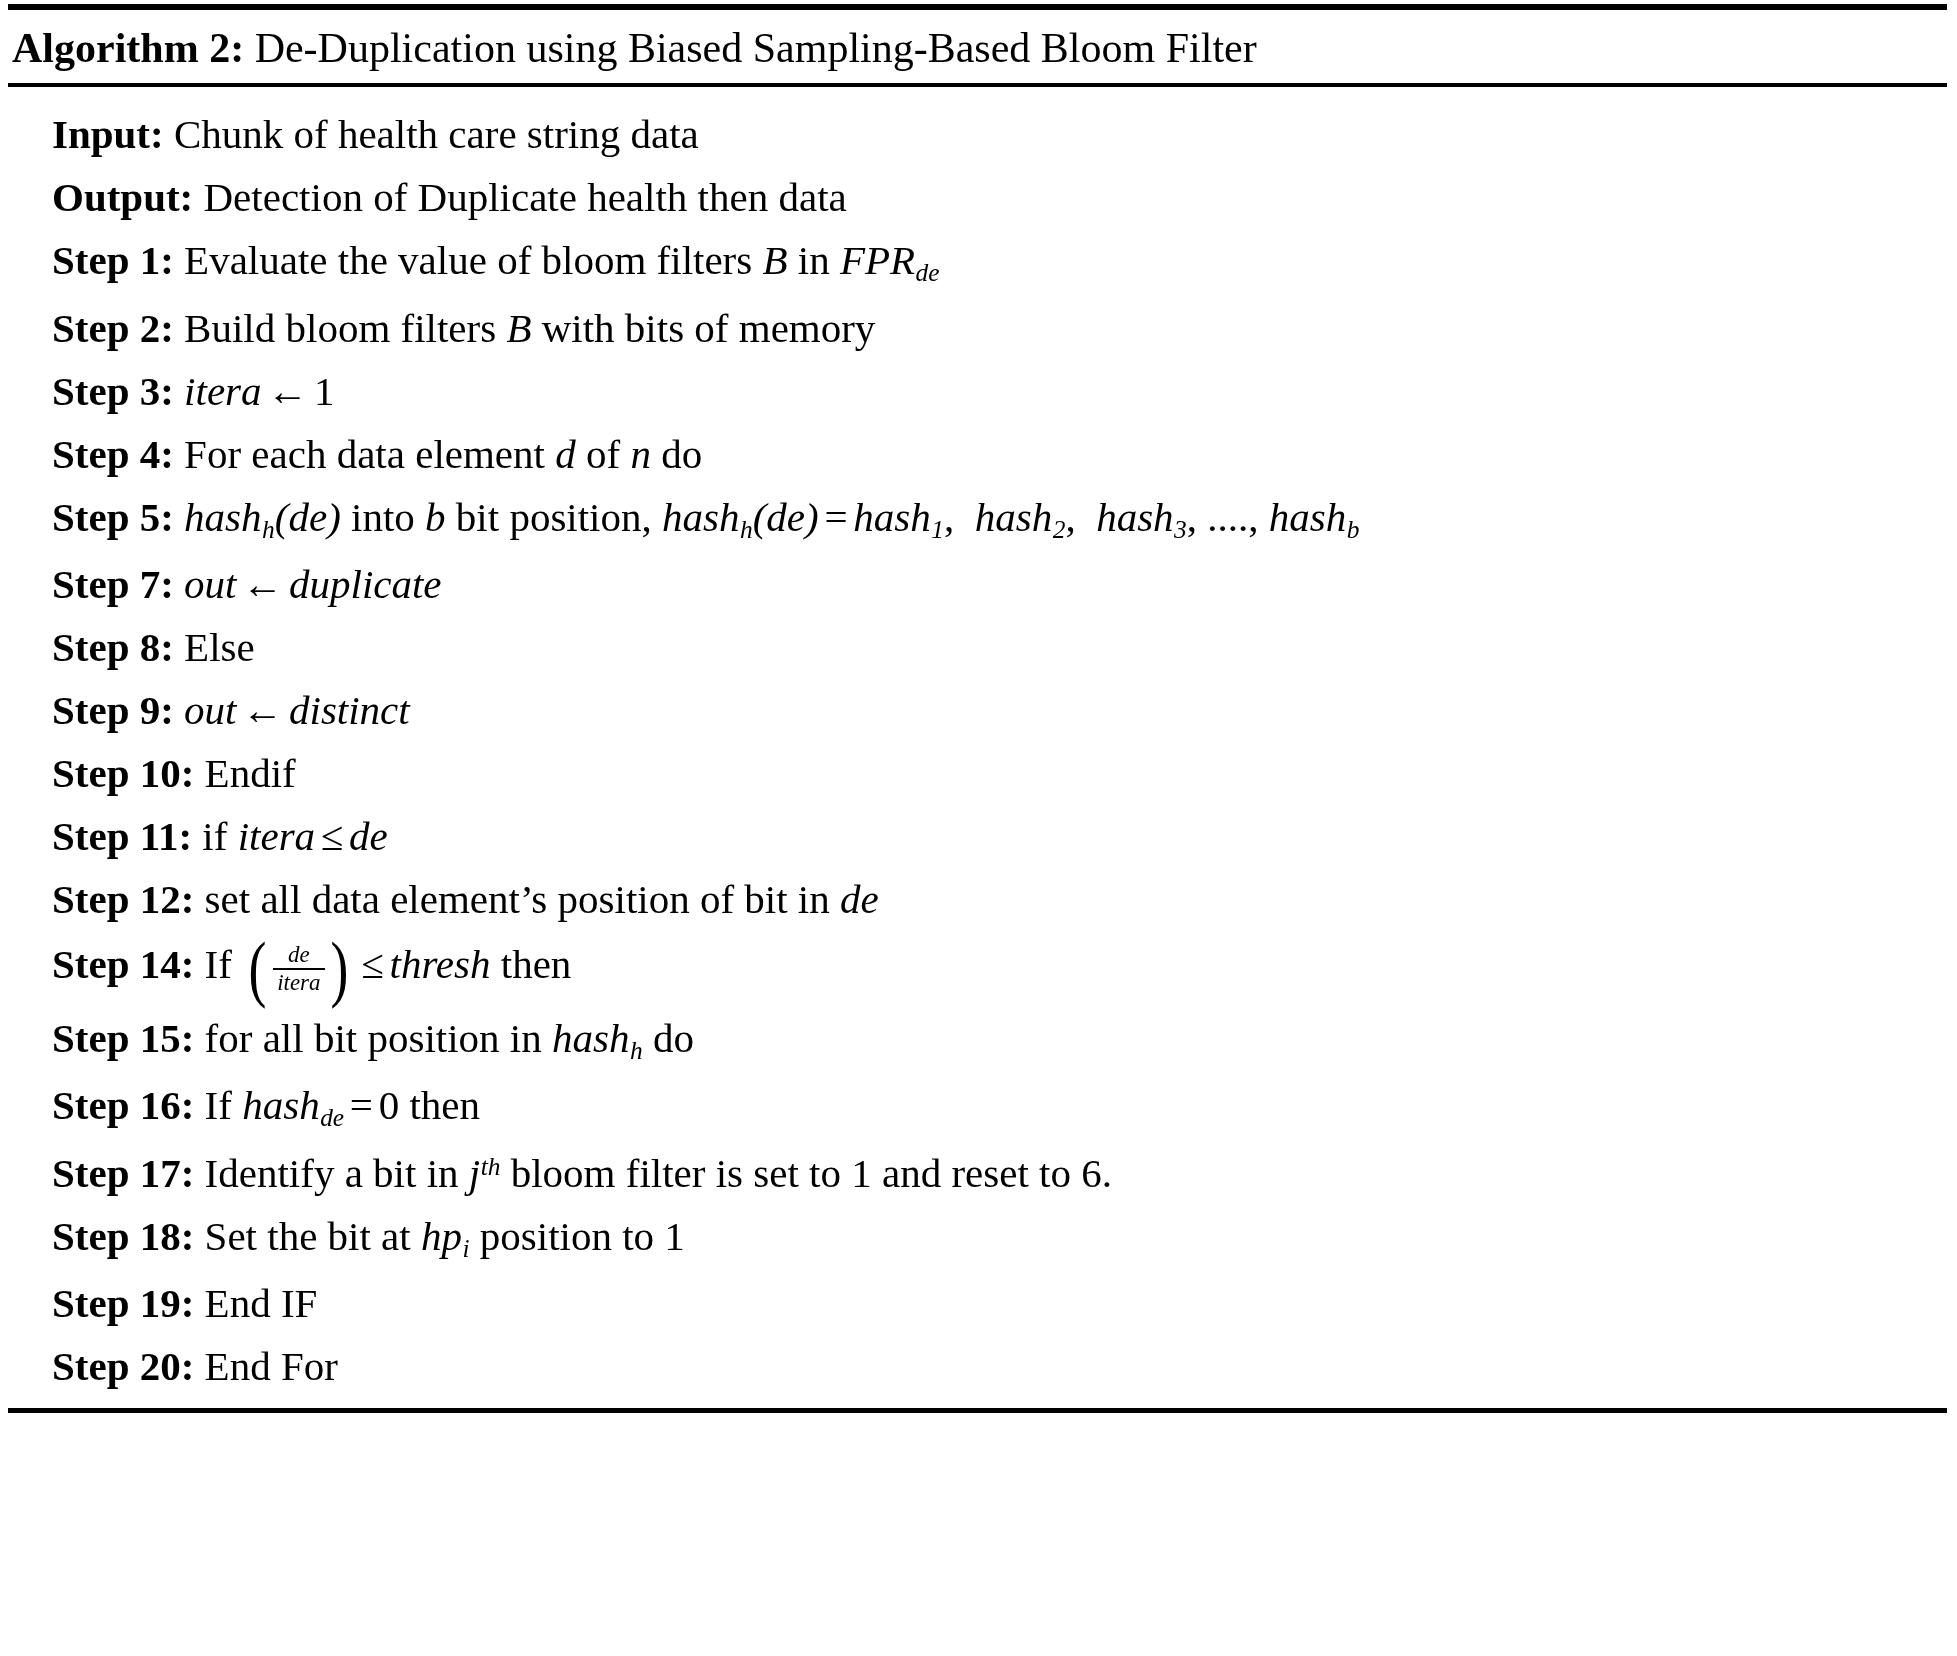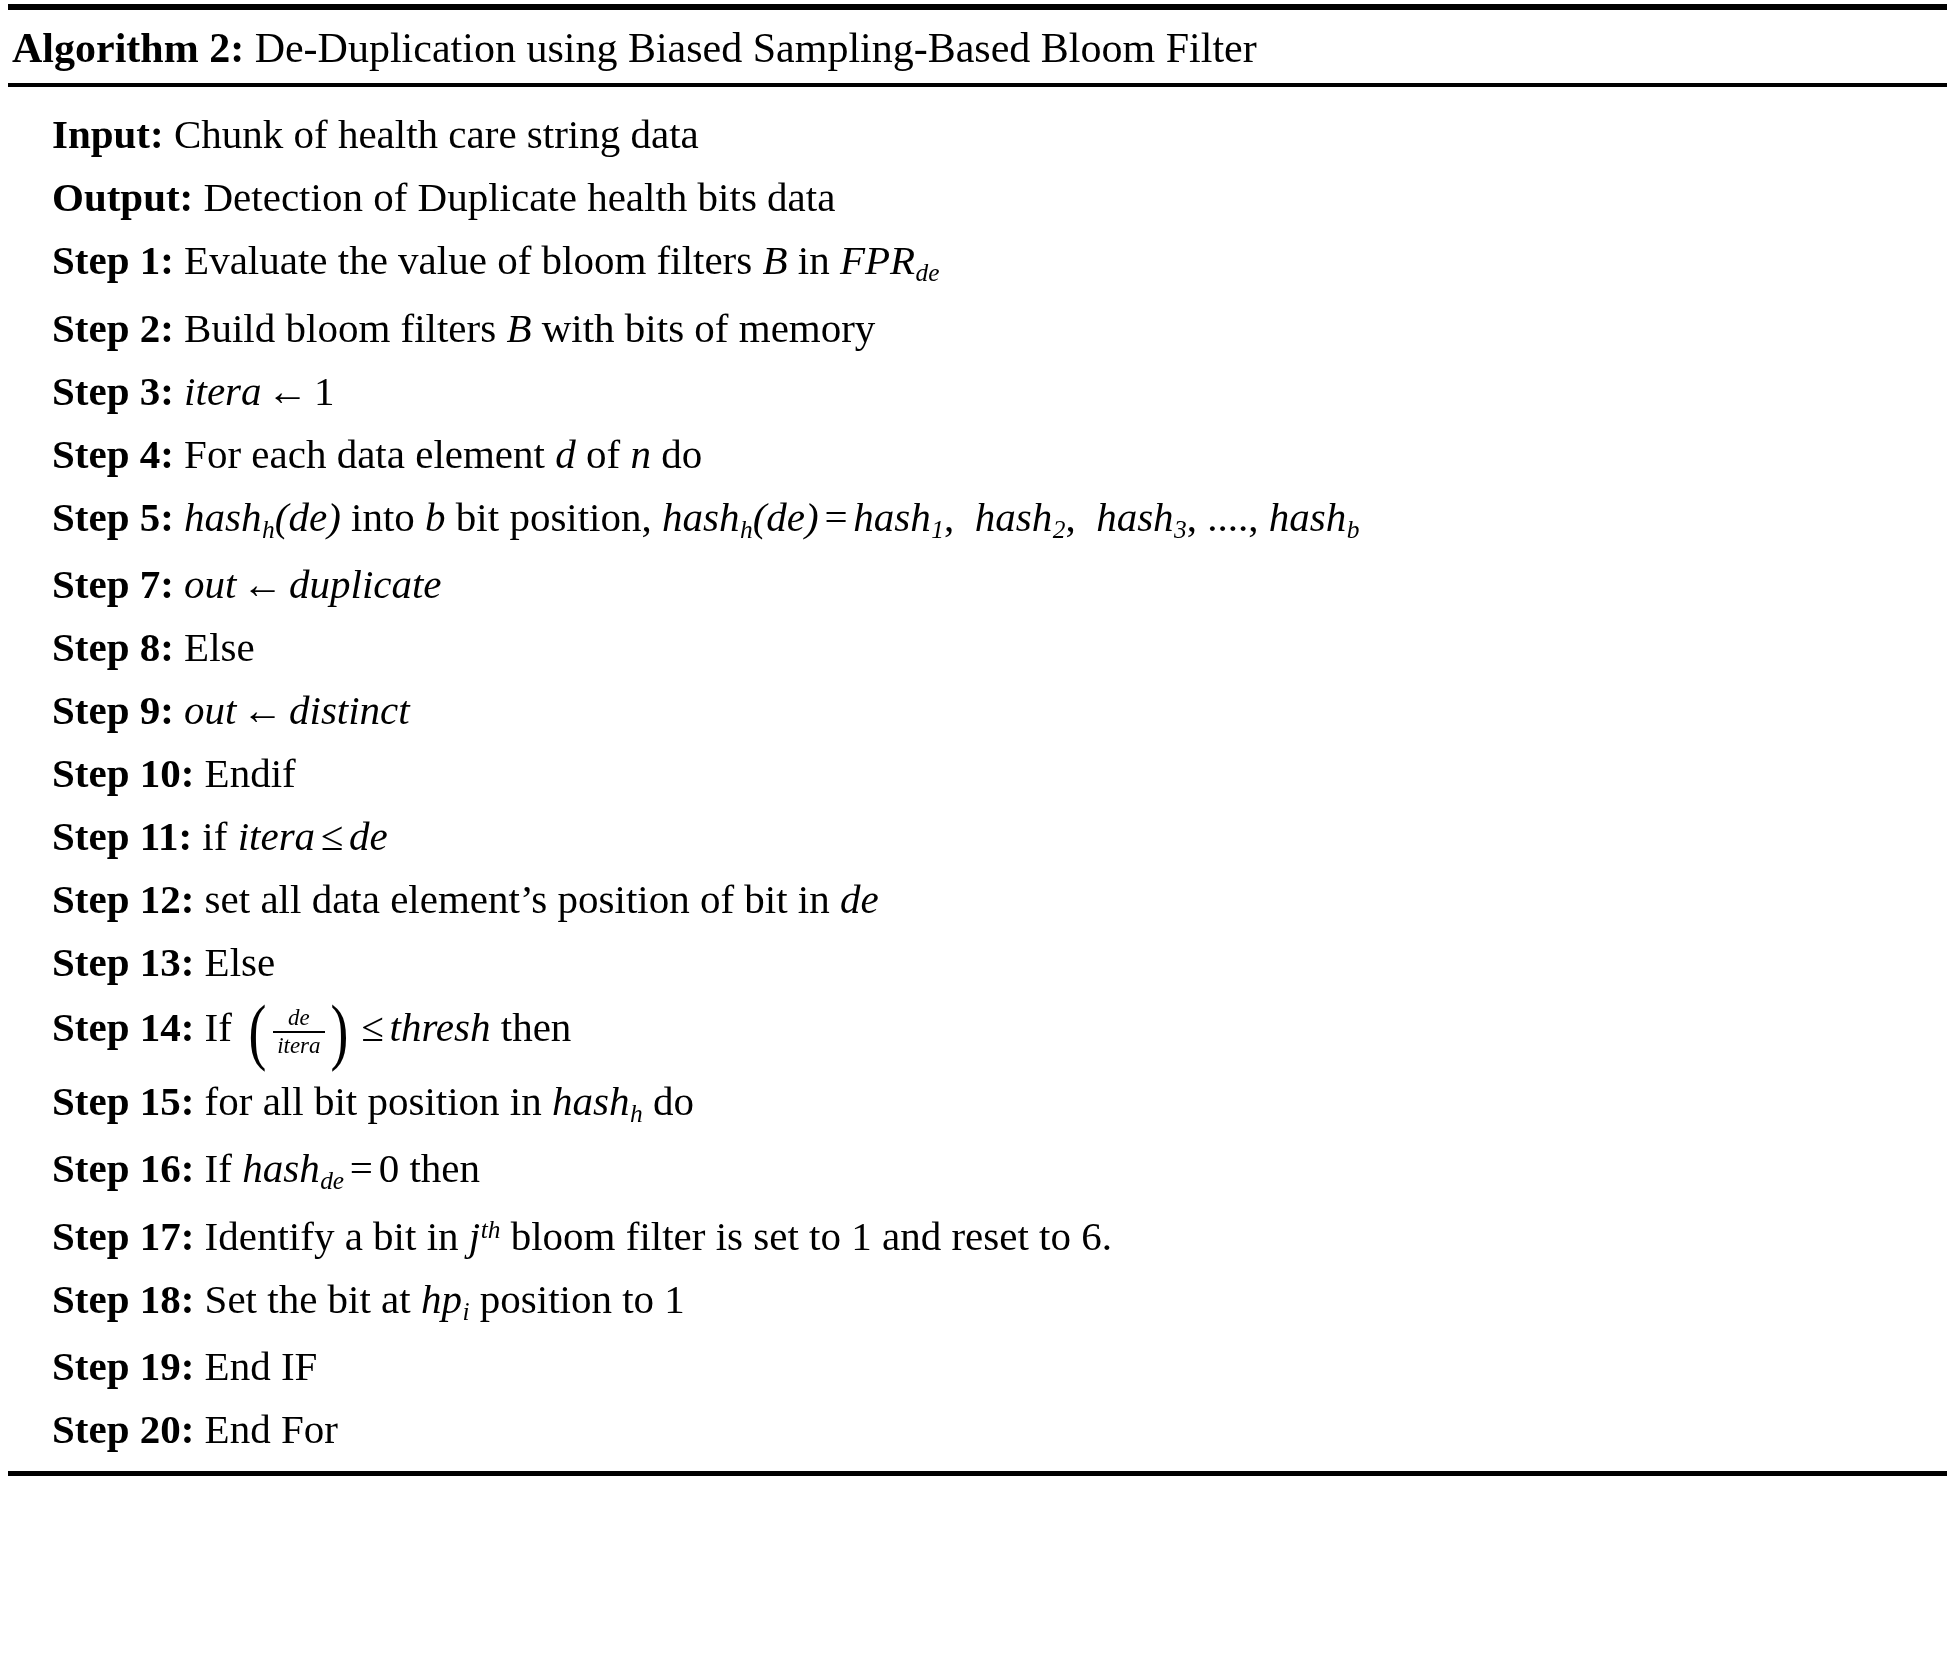--- a/index.html
+++ b/index.html
@@ -124,21 +124,21 @@
 
   <div class="algo-body">
 
     <div class="algo-line">
       <span class="lbl">Input:</span>
       <span class="body"><span>Chunk of health care string data</span></span>
     </div>
 
     <div class="algo-line">
       <span class="lbl">Output:</span>
-      <span class="body"><span>Detection of Duplicate health bits data</span></span>
+      <span class="body"><span>Detection of Duplicate health then data</span></span>
     </div>
 
     <div class="algo-line">
       <span class="lbl">Step 1:</span>
       <span class="body"><span>Evaluate the value of bloom filters</span>
         <i class="mi">B</i>
         <span>in</span>
         <i class="mi">FPR</i><span class="sub">de</span>
       </span>
     </div>
@@ -210,24 +210,20 @@
       </span>
     </div>
 
     <div class="algo-line">
       <span class="lbl">Step 12:</span>
       <span class="body"><span>set all data element’s position of bit in</span>
         <i class="mi">de</i>
       </span>
     </div>
 
-    <div class="algo-line">
-      <span class="lbl">Step 13:</span>
-      <span class="body"><span>Else</span></span>
-    </div>
 
     <div class="algo-line">
       <span class="lbl">Step 14:</span>
       <span class="body"><span>If</span>
         <span class="fracgrp">
             <span class="paren">(</span>
             <span class="frac">
               <span class="num">de</span>
               <span class="den">itera</span>
             </span>

